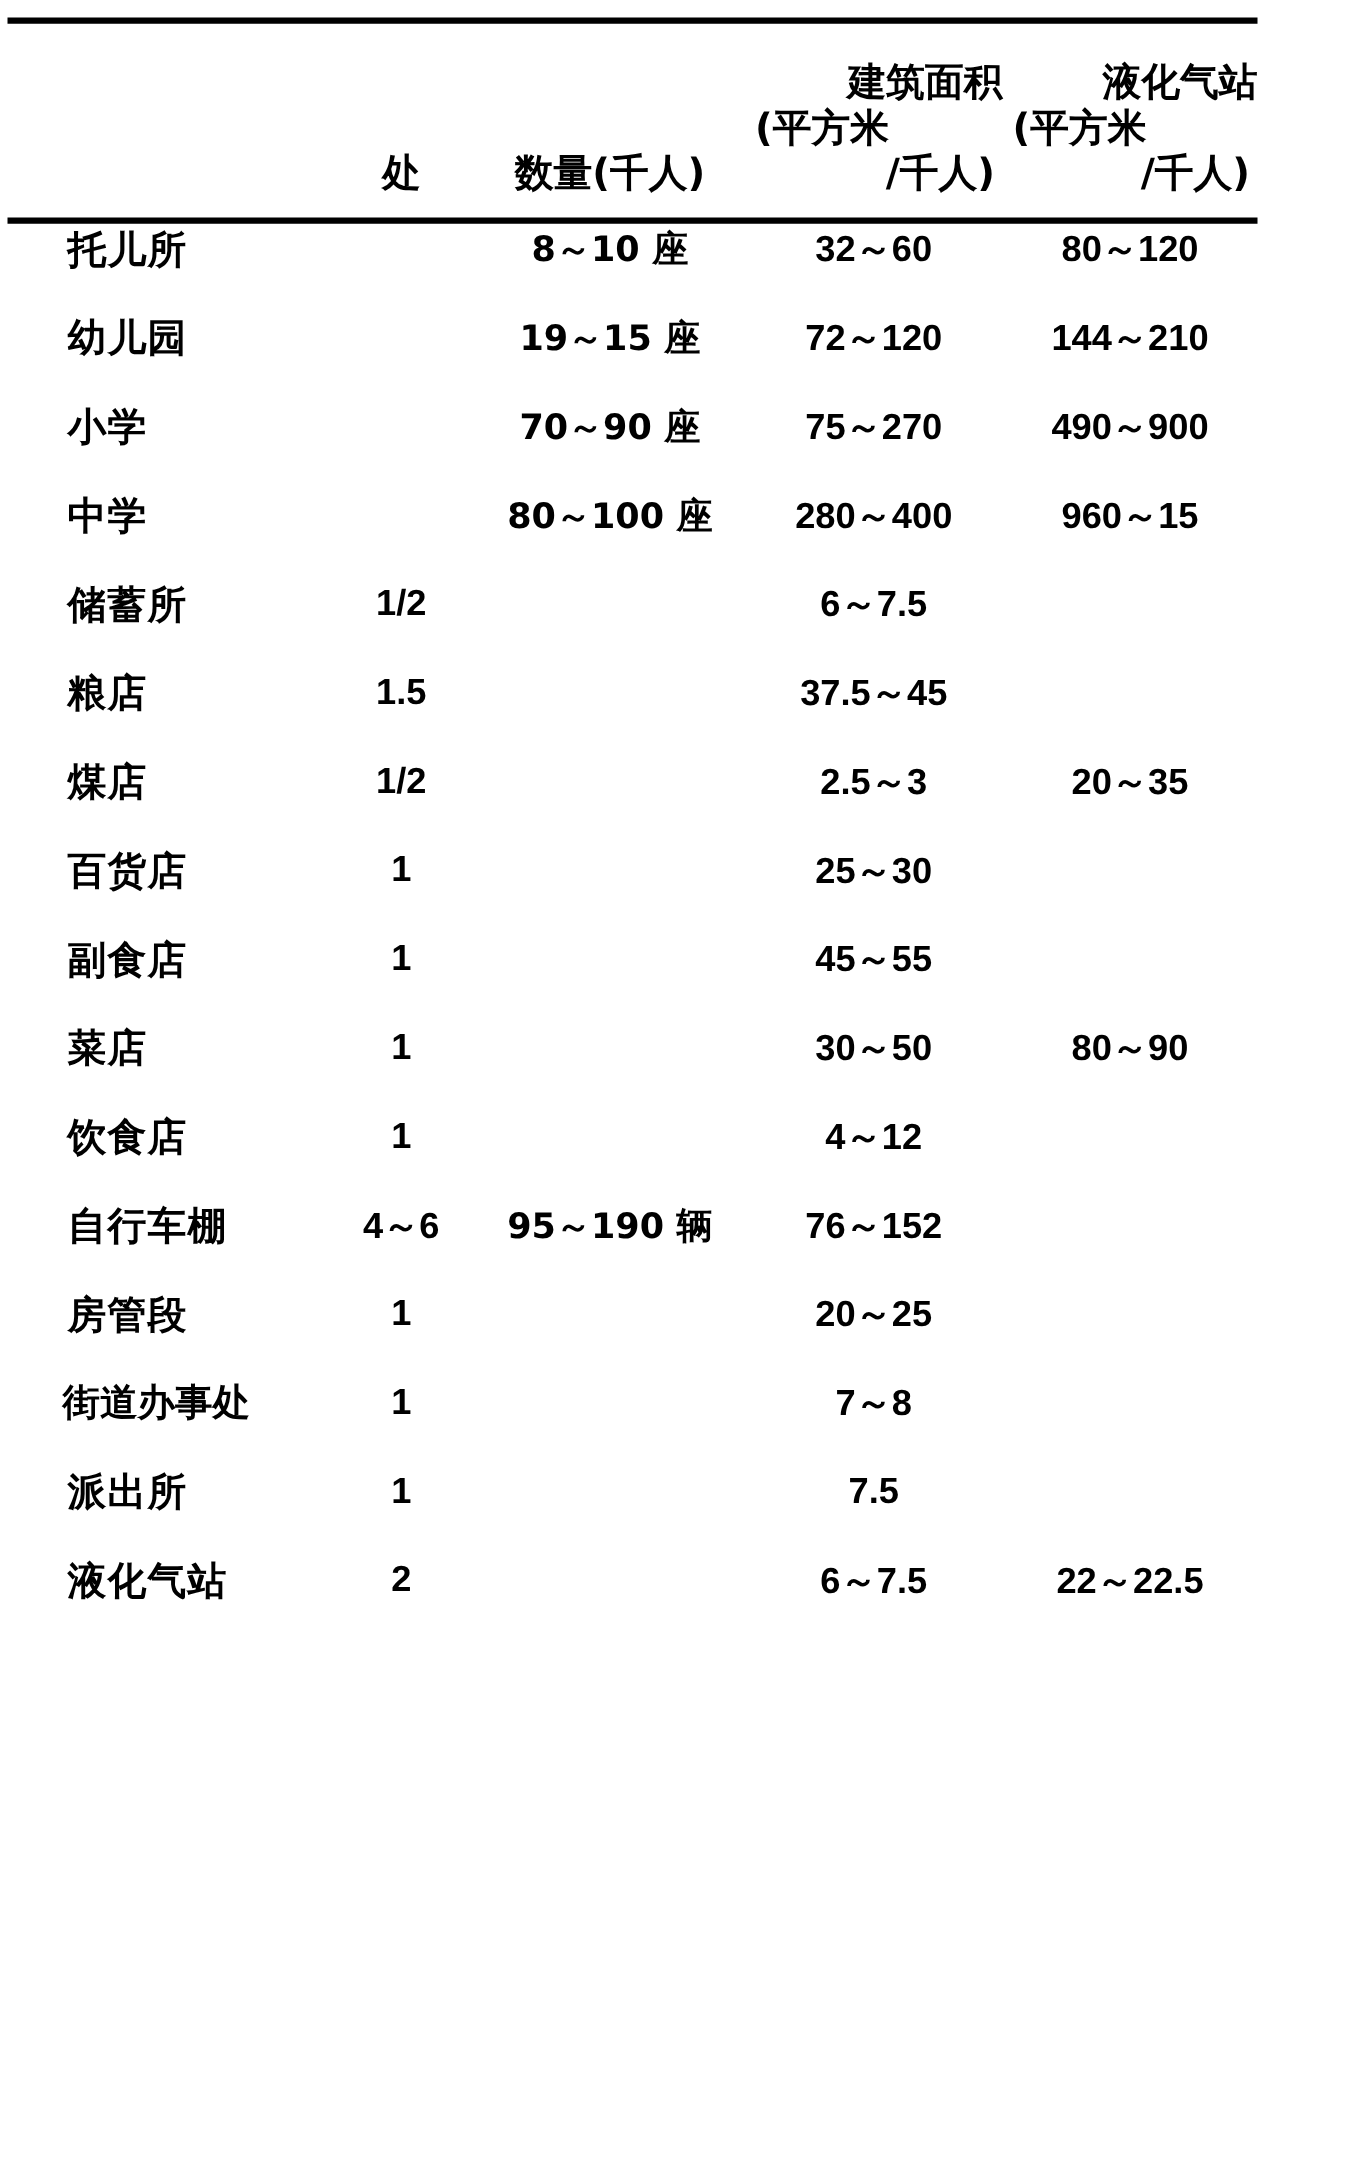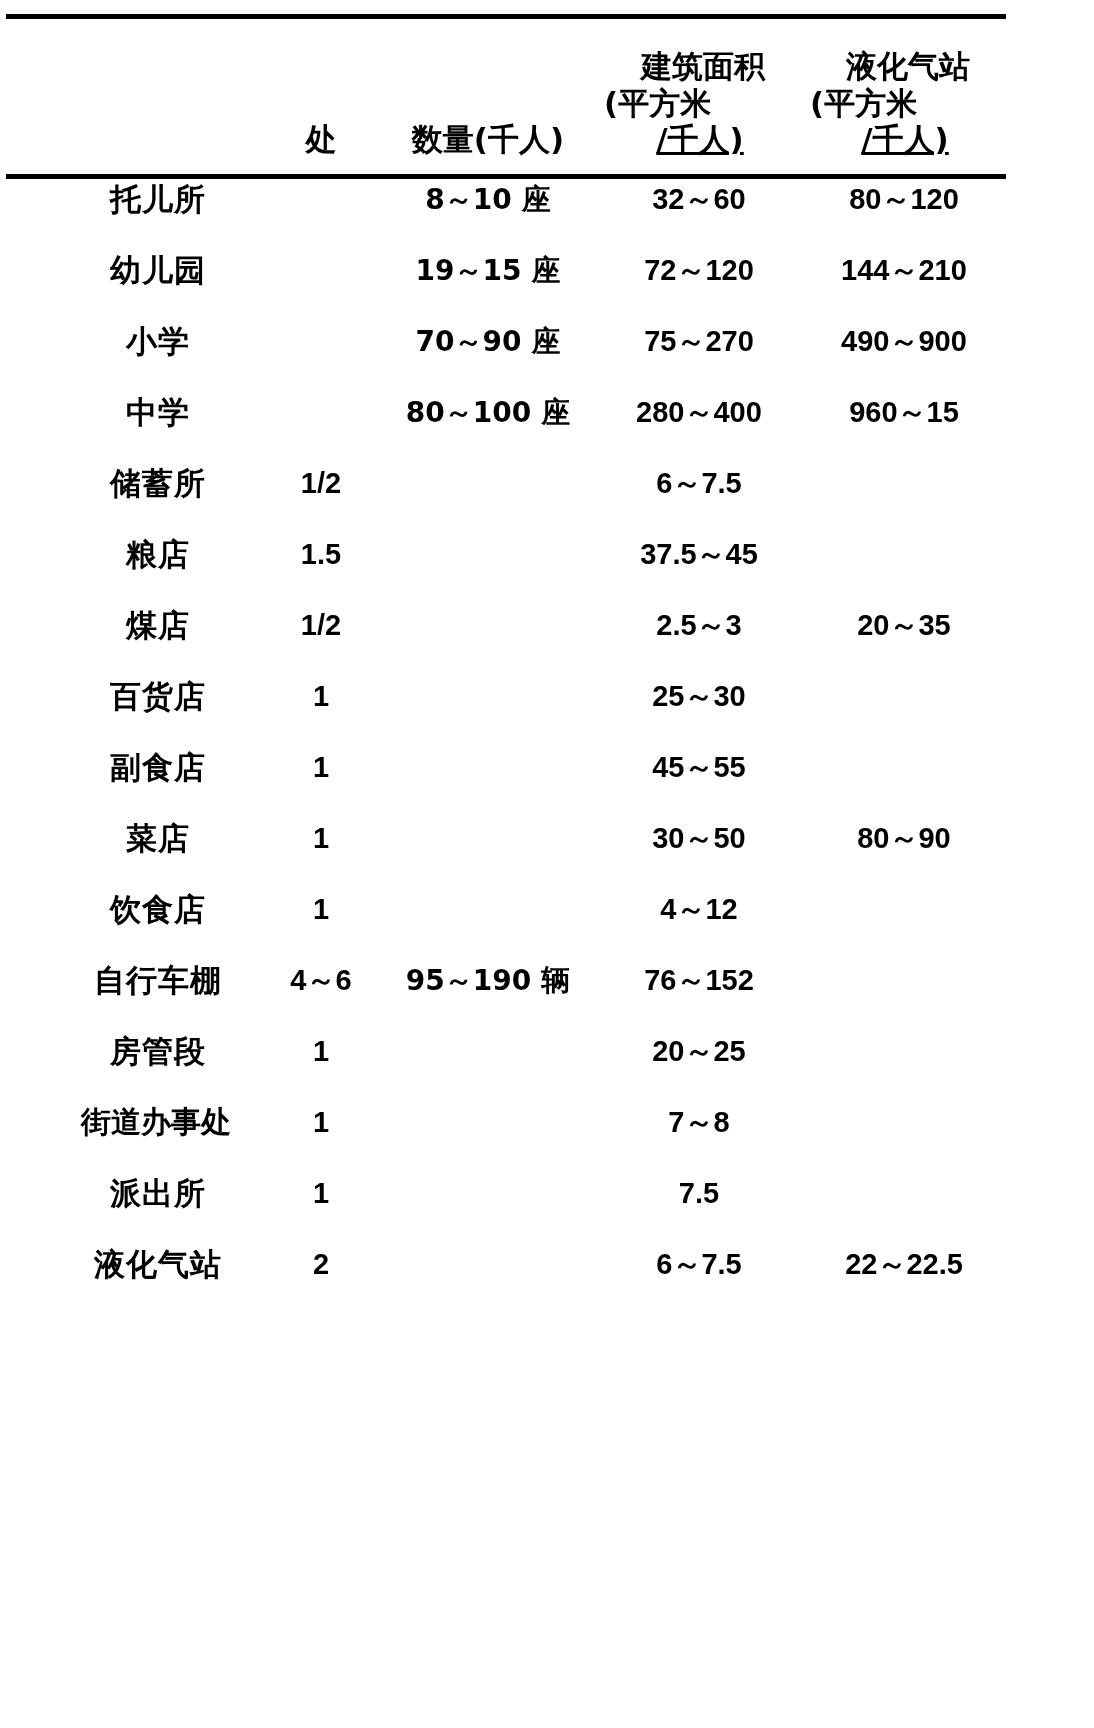--- a/index.html
+++ b/index.html
@@ -56,27 +56,26 @@
     vertical-align: bottom;
     padding-bottom: 6px;
   }
   thead tr.head-row th.hdr-two-line {
     text-align: left;
     padding-left: 8px;
     padding-bottom: 6px;
   }
   .hdr-line2 {
     display: block;
-    text-align: center;
+    text-align: right;
     padding-right: 6px;
-    text-decoration: underline;
   }
   .hdr-mid {
     display: block;
-    text-align: center;
+    text-align: right;
   }
 
   
   .topline {
     position: absolute;
     left: 6px;
     top: 6px;
     width: 1000px;
     height: 0;
     border-top: 5px solid #000;
@@ -91,21 +90,21 @@
   }
 
   tbody td {
     height: 71px;
     font-size: 30px;
     font-weight: bold;
     text-align: center;
     white-space: nowrap;
   }
   tbody td.name {
-    text-align: center;
+    text-align: left;
     padding-left: 48px;
     font-size: 31px;
     letter-spacing: 1px;
   }
   tbody td.name.long {
     padding-left: 44px;
     font-size: 30px;
     letter-spacing: 0px;
   }
   tbody td.num {

